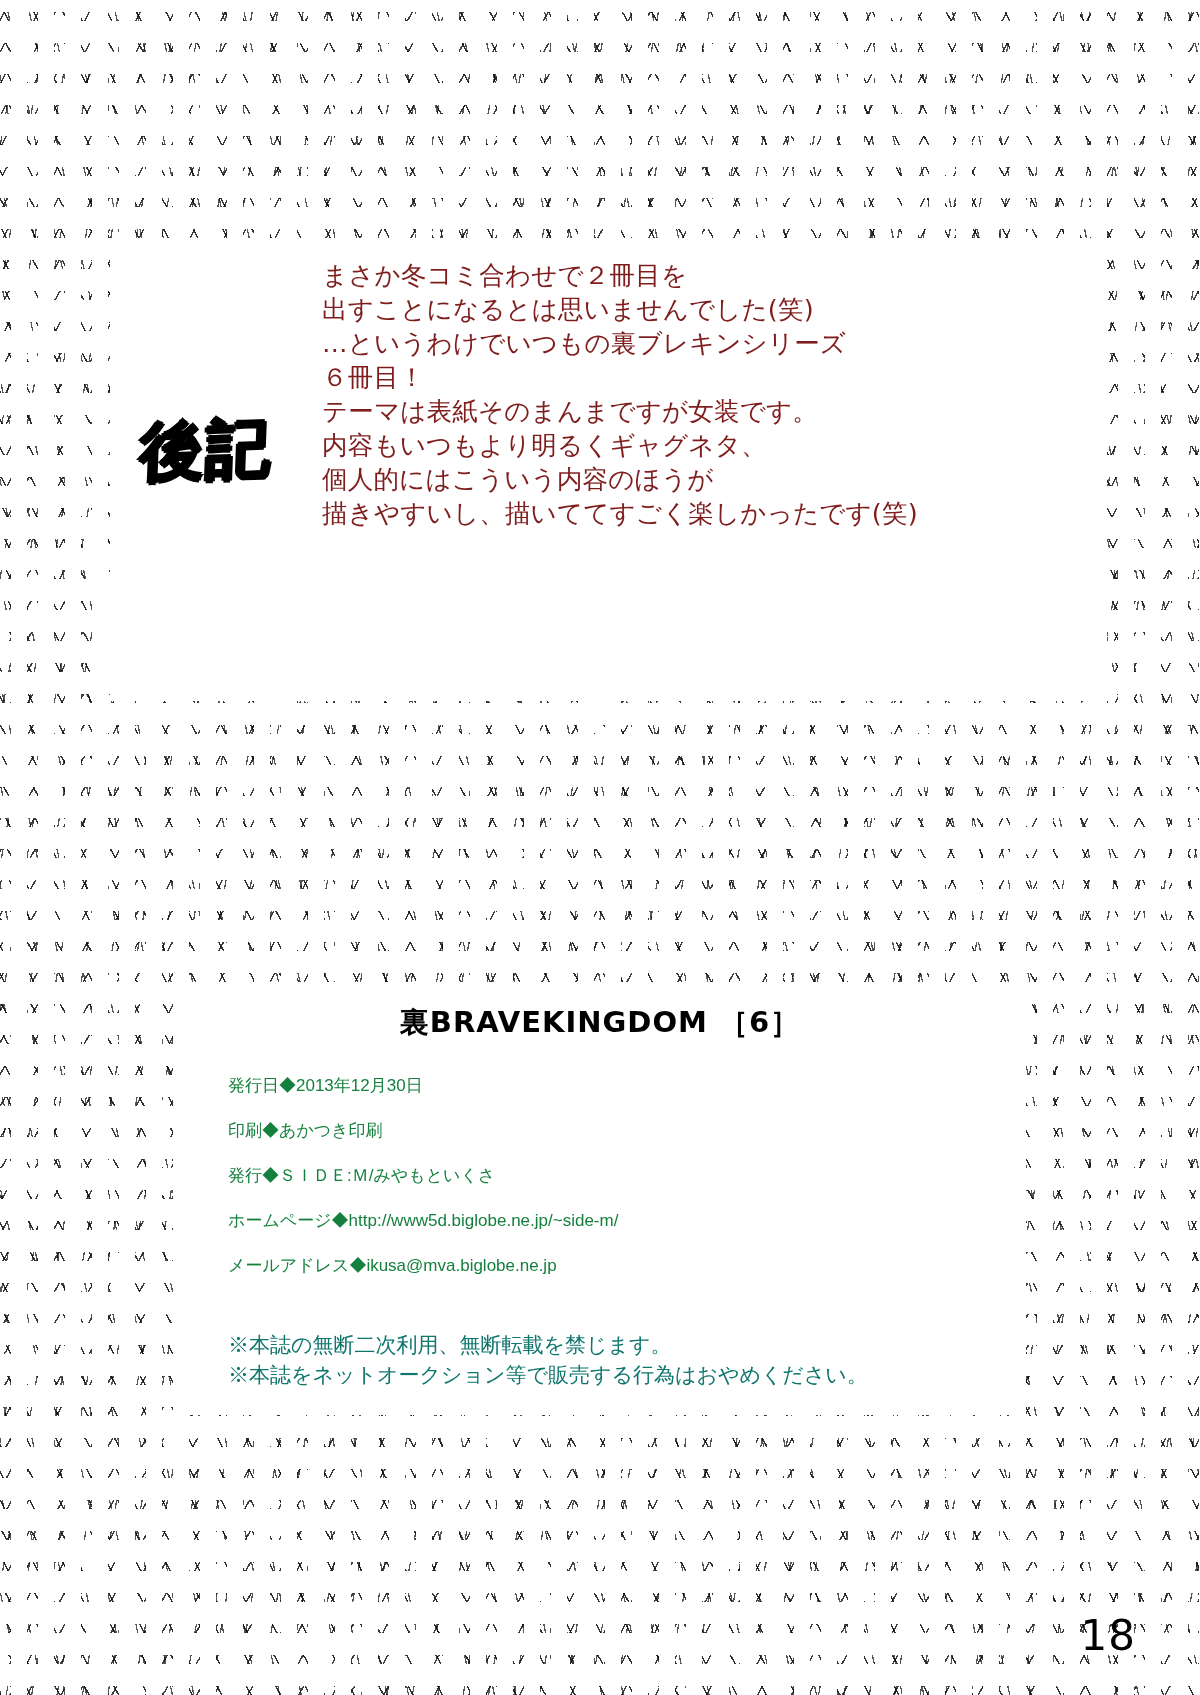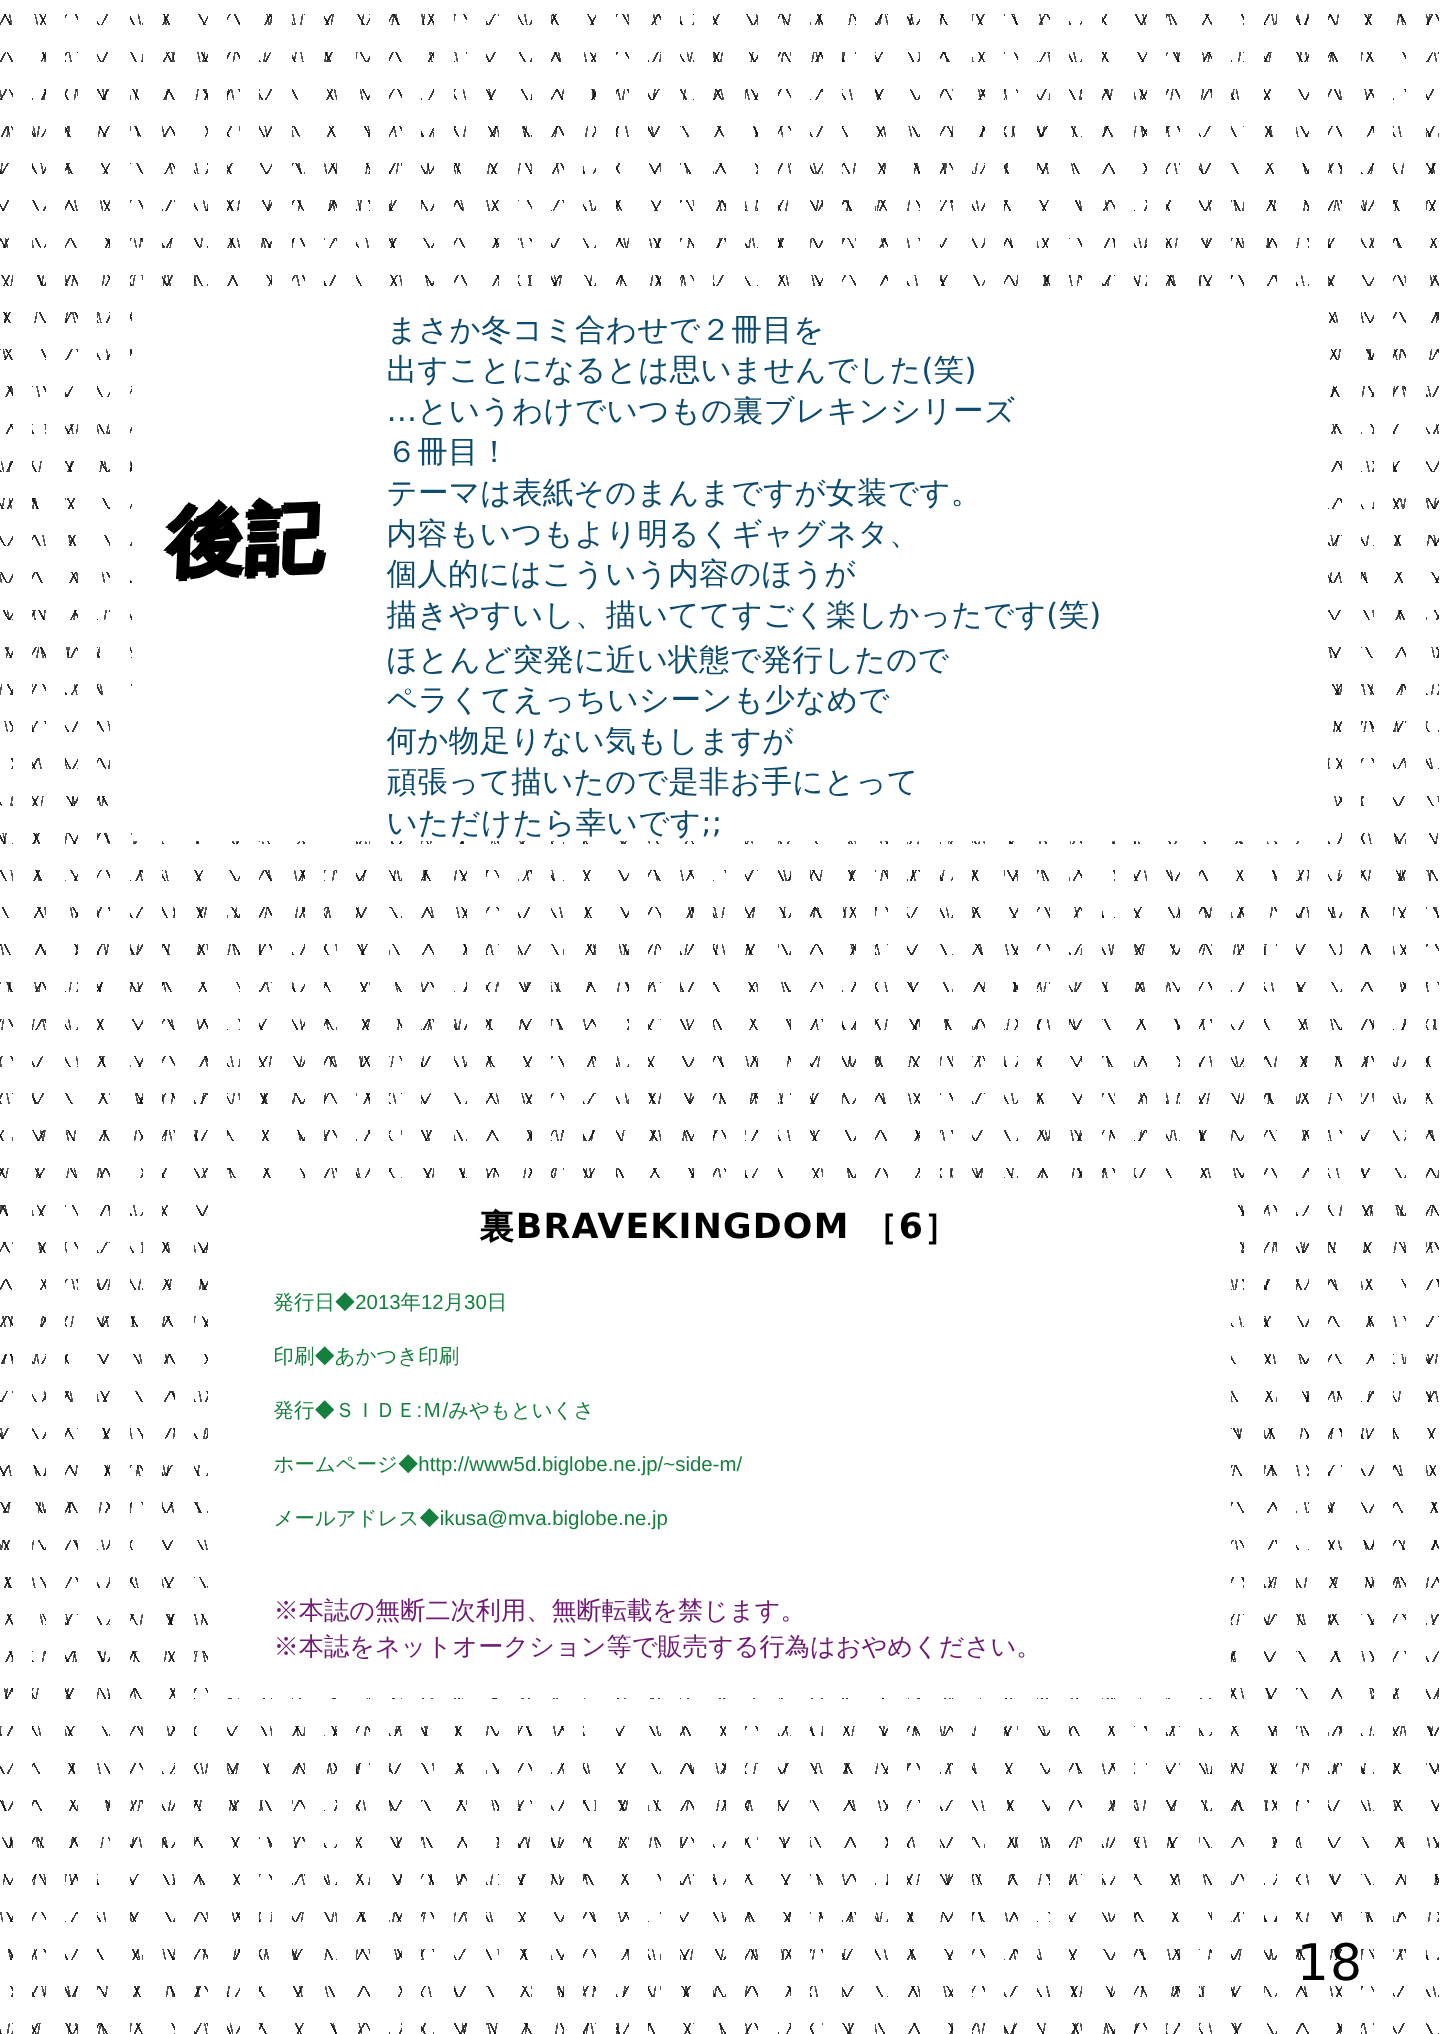--- a/index.html
+++ b/index.html
@@ -76,21 +76,21 @@
   }
 
   .afterword-body {
     position: absolute;
     left: 322px;
     top: 258px;
     width: 720px;
     font-family: "DejaVu Sans", sans-serif;
     font-size: 25.5px;
     line-height: 34px;
-    color: #0c4a6e;
+    color: #7f1d1d;
     white-space: pre-wrap;
     letter-spacing: 0.2px;
   }
   .afterword-body.second {
     top: 533px;
   }
 
   
   .colophon-title {
     position: absolute;
@@ -119,24 +119,24 @@
     white-space: pre;
   }
 
   .notices {
     position: absolute;
     left: 228px;
     top: 1330px;
     width: 760px;
   }
   .notice-row {
-    font-family: Liberation Mono, monospace;
+    font-family: Liberation Serif, serif;
     font-size: 21px;
     line-height: 30px;
-    color: #701a75;
+    color: #0f766e;
     white-space: pre;
   }
 
   .page-number {
     position: absolute;
     right: 64px;
     bottom: 35px;
     font-family: "DejaVu Sans", sans-serif;
     font-size: 42px;
     color: #000000;
@@ -155,25 +155,20 @@
   <div class="afterword-title">後記</div>
 
   <div class="afterword-body">まさか冬コミ合わせで２冊目を
 出すことになるとは思いませんでした(笑)
 …というわけでいつもの裏ブレキンシリーズ
 ６冊目！
 テーマは表紙そのまんまですが女装です。
 内容もいつもより明るくギャグネタ、
 個人的にはこういう内容のほうが
 描きやすいし、描いててすごく楽しかったです(笑)</div>
-  <div class="afterword-body second">ほとんど突発に近い状態で発行したので
-ペラくてえっちいシーンも少なめで
-何か物足りない気もしますが
-頑張って描いたので是非お手にとって
-いただけたら幸いです;;</div>
 
   <div class="panel" id="colophon-panel"></div>
 
   <div class="colophon-title">裏BRAVEKINGDOM ［6］</div>
 
   <div class="colophon-list">
     <div class="colophon-row"><span>発行日</span><span>◆</span><span>2013年12月30日</span></div>
     <div class="colophon-row"><span>印刷</span><span>◆</span><span>あかつき印刷</span></div>
     <div class="colophon-row"><span>発行</span><span>◆</span><span>ＳＩＤＥ:Ｍ/みやもといくさ</span></div>
     <div class="colophon-row"><span>ホームページ</span><span>◆</span><span>http://www5d.biglobe.ne.jp/~side-m/</span></div>

